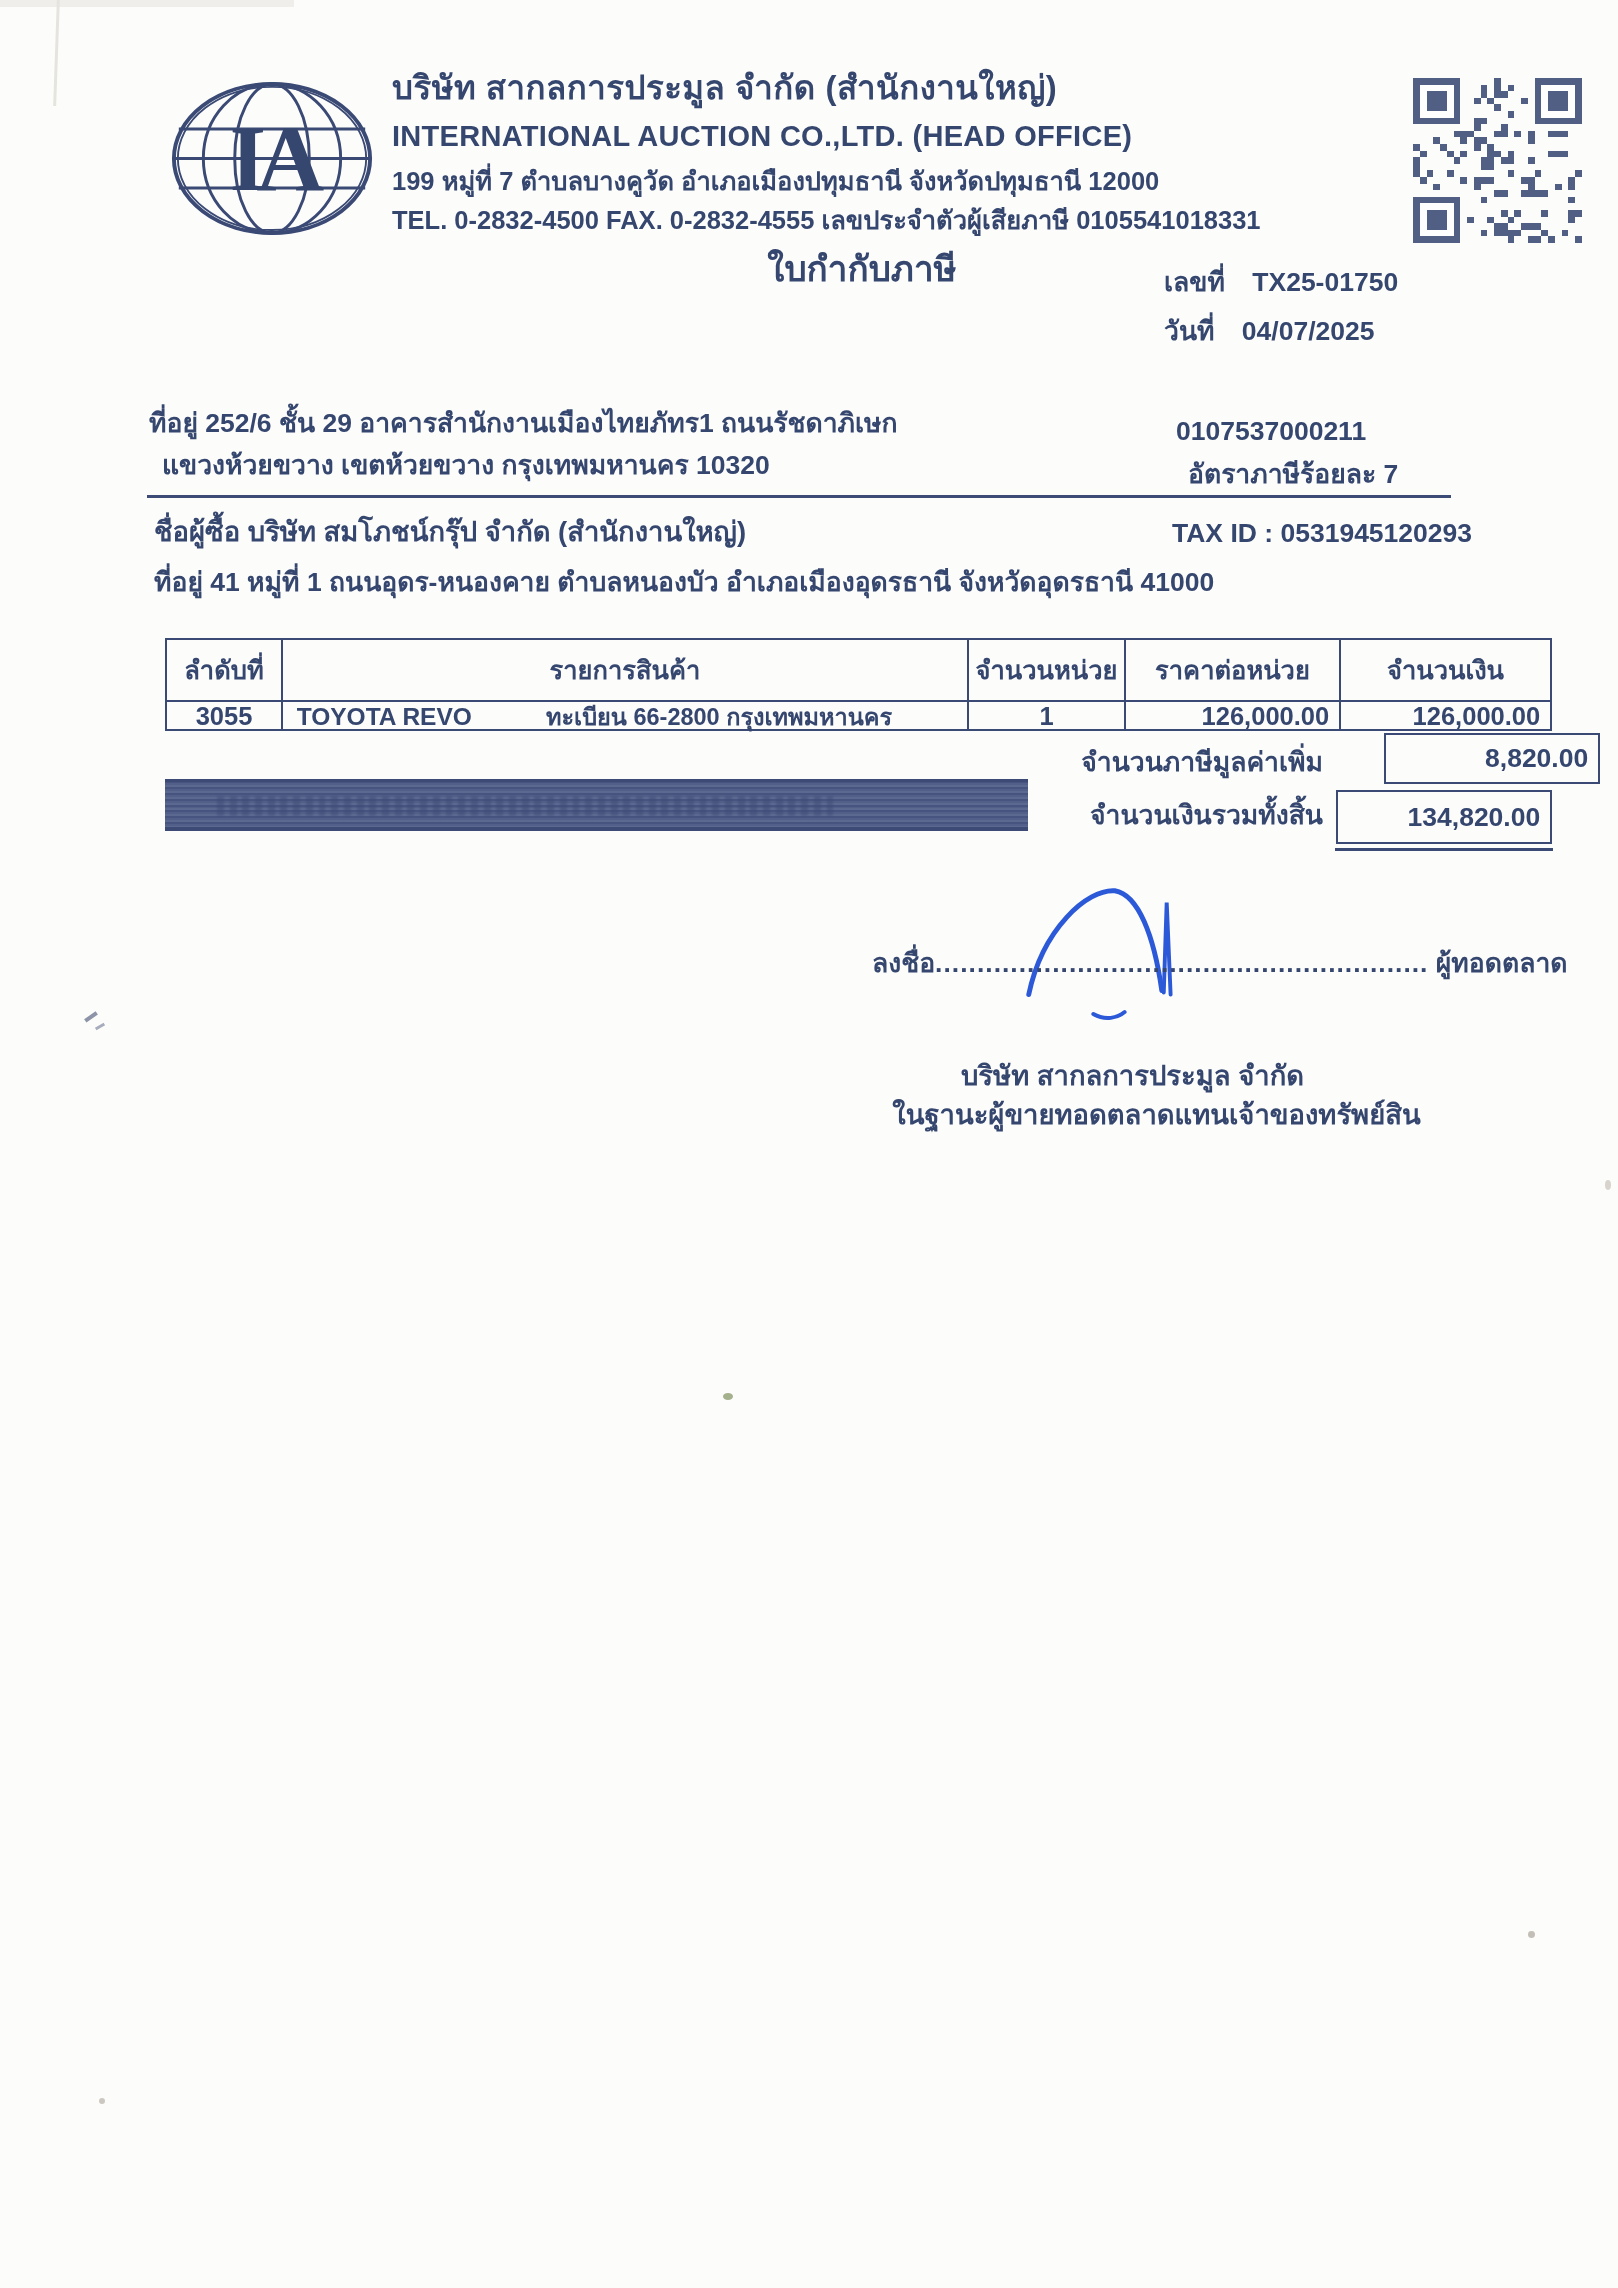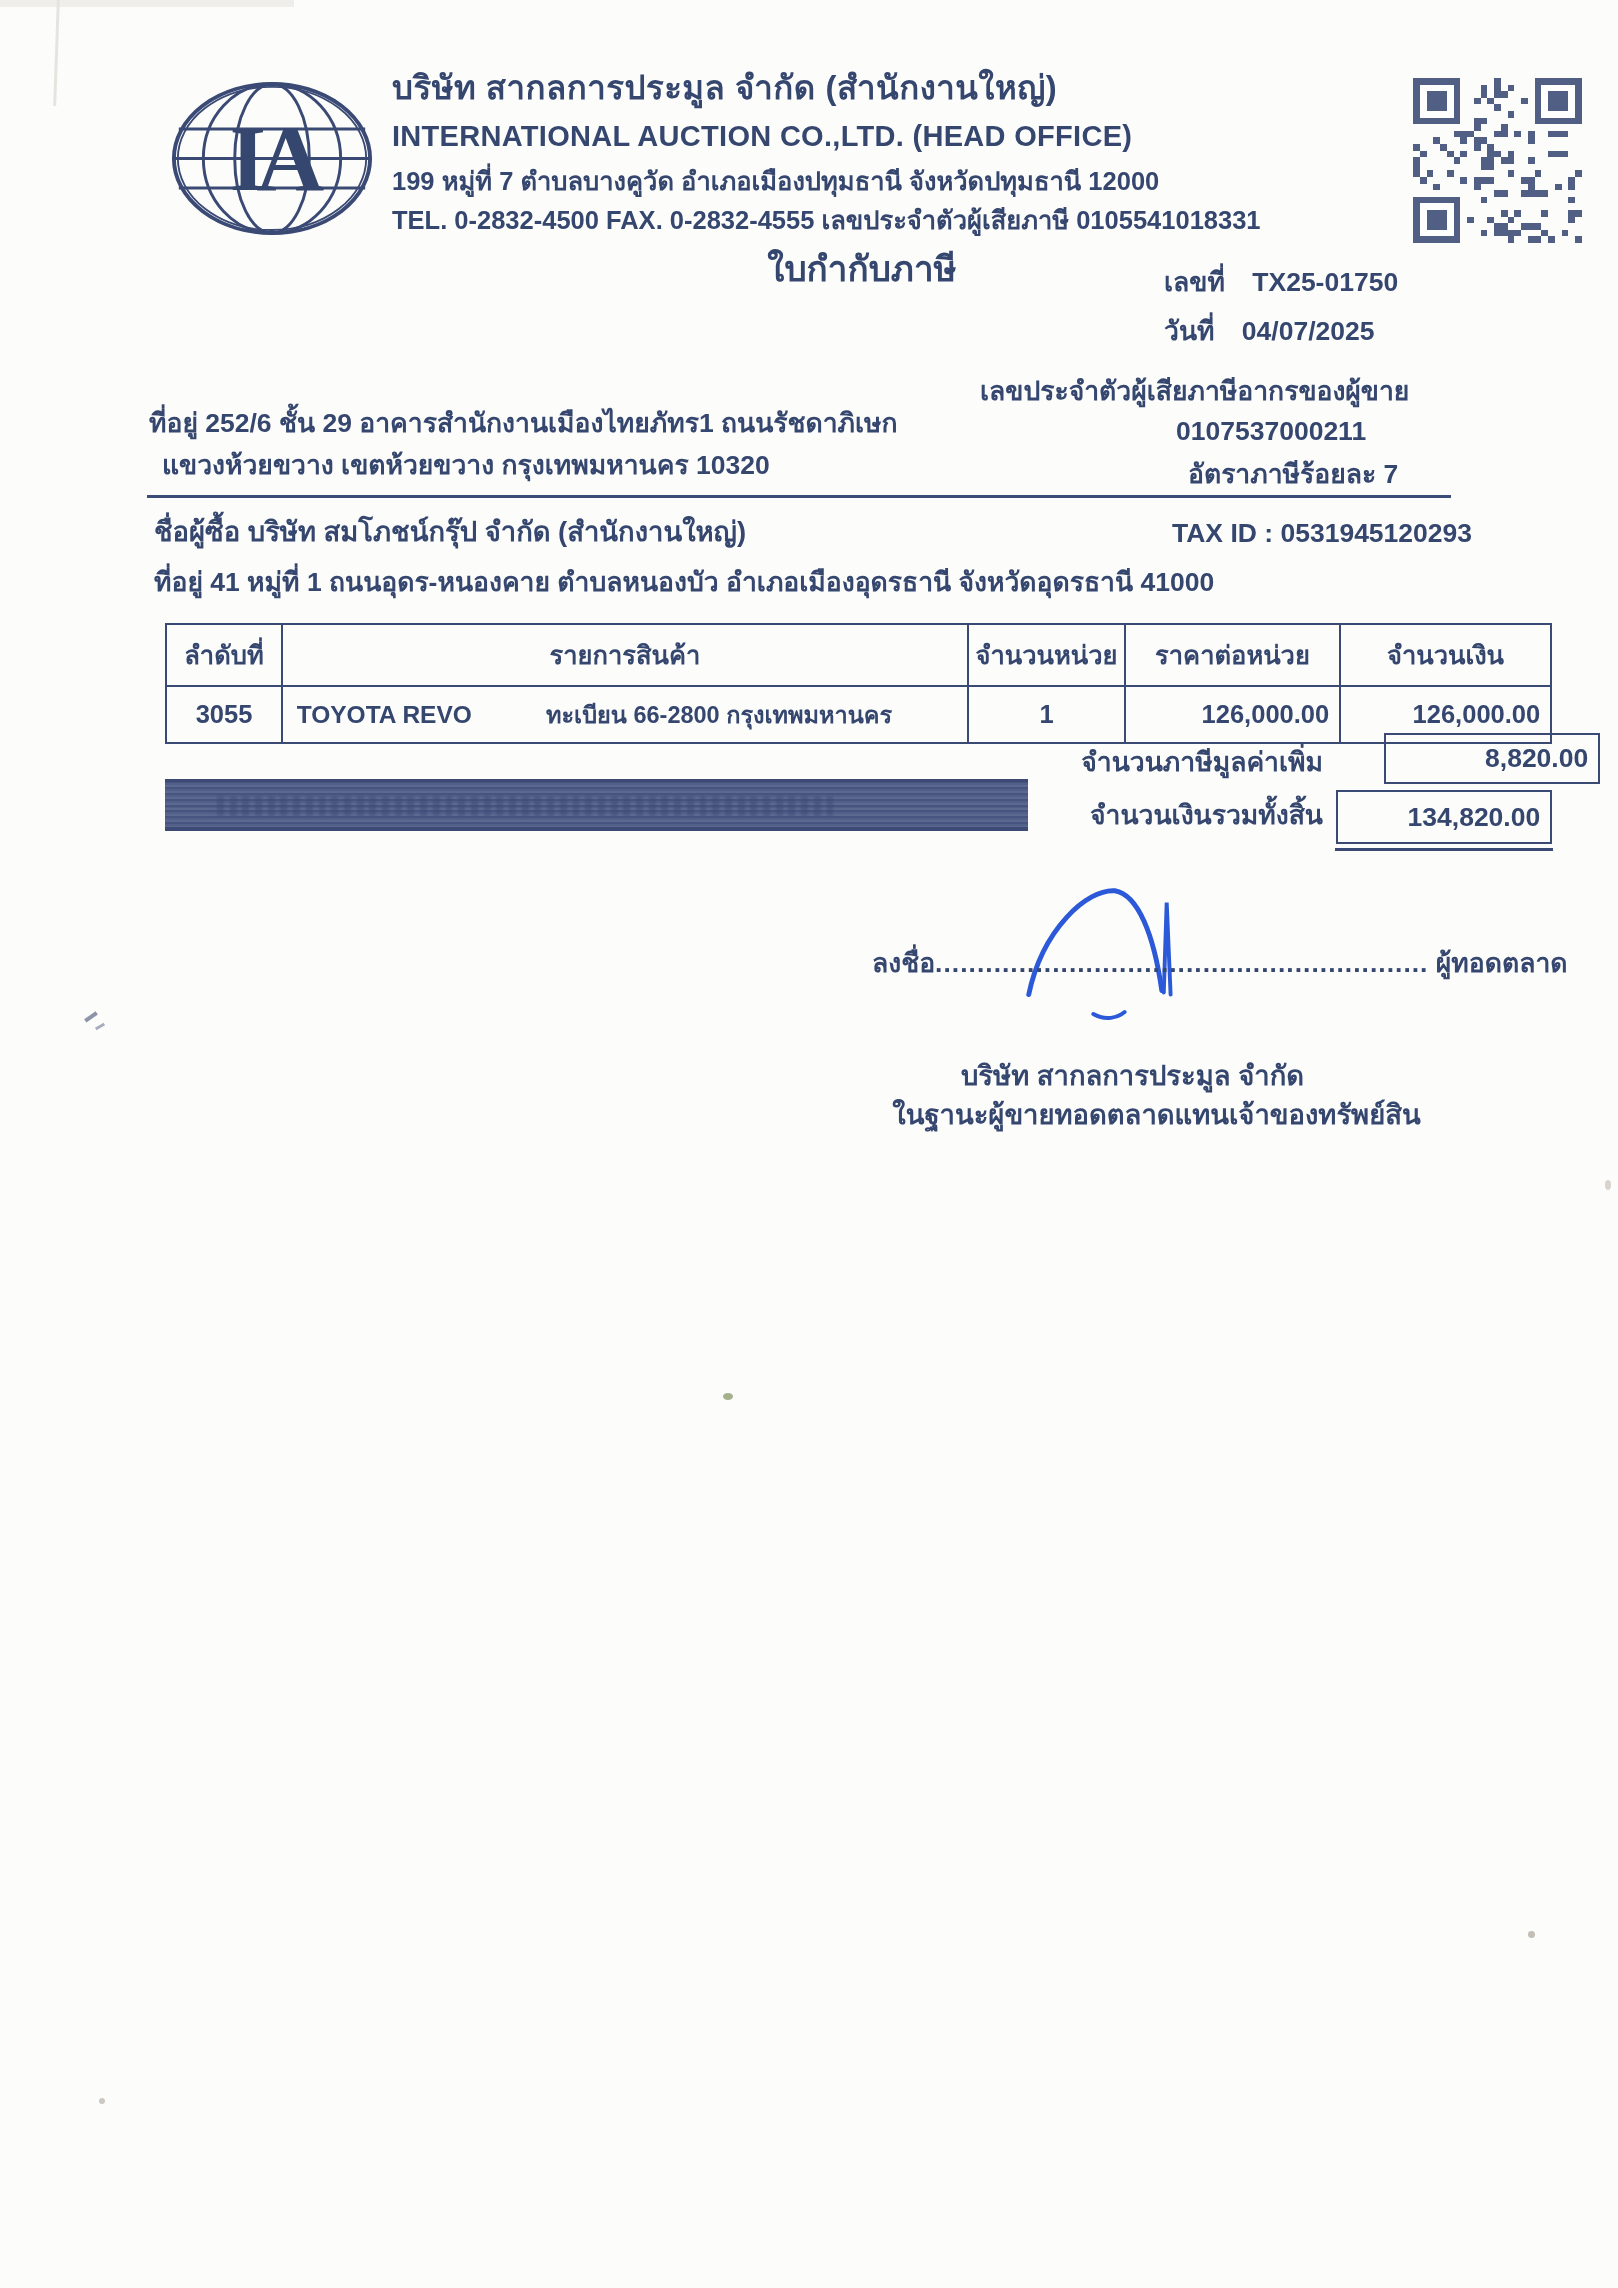--- a/index.html
+++ b/index.html
@@ -28,21 +28,21 @@
   .seller-addr2{left:162px;top:444px;font-size:26.5px;font-weight:600;white-space:nowrap;}
   .seller-taxid-label{left:980px;top:370px;width:519px;text-align:left;font-size:26.5px;font-weight:600;}
   .seller-taxid{left:1176px;top:416px;font-size:26.5px;font-weight:600;}
   .seller-vat-rate{left:1188px;top:453px;font-size:26.5px;font-weight:600;}
   .rule{left:147px;top:495px;width:1304px;height:2.9px;background:#3c4c77;}
   .buyer-name{left:154px;top:510px;font-size:27.4px;font-weight:600;white-space:nowrap;}
   .buyer-taxid{left:1172px;top:518px;font-size:26.5px;font-weight:bold;white-space:nowrap;}
   .buyer-addr{left:154px;top:561px;font-size:26.5px;font-weight:600;white-space:nowrap;}
   
   .items{
-    left:165px;top:623px;width:1387px;height:121px;
+    left:165px;top:638px;width:1387px;height:93px;
     display:grid;grid-template-columns:116px 686px 157px 215px 1fr;
     grid-template-rows:62px 1fr;
     border:2.9px solid #3a4a75;box-sizing:border-box;background:transparent;
   }
   .cell{border-right:2px solid #3a4a75;border-bottom:2px solid #3a4a75;
         display:flex;align-items:center;justify-content:center;
         font-size:25.5px;font-weight:600;box-sizing:border-box;}
   .cell.last{border-right:none;}
   .cell.row2{border-bottom:none;}
   .cell.hdr{border-bottom:2.9px solid #3a4a75;}
@@ -241,21 +241,20 @@
 
   <div class="abs doc-title">ใบกำกับภาษี</div>
 
   <div class="abs meta-no">
     <span>เลขที่</span><b>TX25-01750</b>
   </div>
   <div class="abs meta-date">
     <span>วันที่</span><b>04/07/2025</b>
   </div>
 
-  <div class="abs seller-taxid-label">เลขประจำตัวผู้เสียภาษีอากรของผู้ขาย</div>
   <div class="abs seller-addr1">ที่อยู่ 252/6  ชั้น 29 อาคารสำนักงานเมืองไทยภัทร1  ถนนรัชดาภิเษก</div>
   <div class="abs seller-taxid">0107537000211</div>
   <div class="abs seller-addr2">แขวงห้วยขวาง  เขตห้วยขวาง กรุงเทพมหานคร  10320</div>
   <div class="abs seller-vat-rate">อัตราภาษีร้อยละ 7</div>
 
   <div class="abs rule"></div>
 
   <div class="abs buyer-name">ชื่อผู้ซื้อ  บริษัท สมโภชน์กรุ๊ป  จำกัด (สำนักงานใหญ่)</div>
   <div class="abs buyer-taxid">TAX ID : 0531945120293</div>
   <div class="abs buyer-addr">ที่อยู่ 41 หมู่ที่ 1  ถนนอุดร-หนองคาย ตำบลหนองบัว  อำเภอเมืองอุดรธานี จังหวัดอุดรธานี 41000</div>

